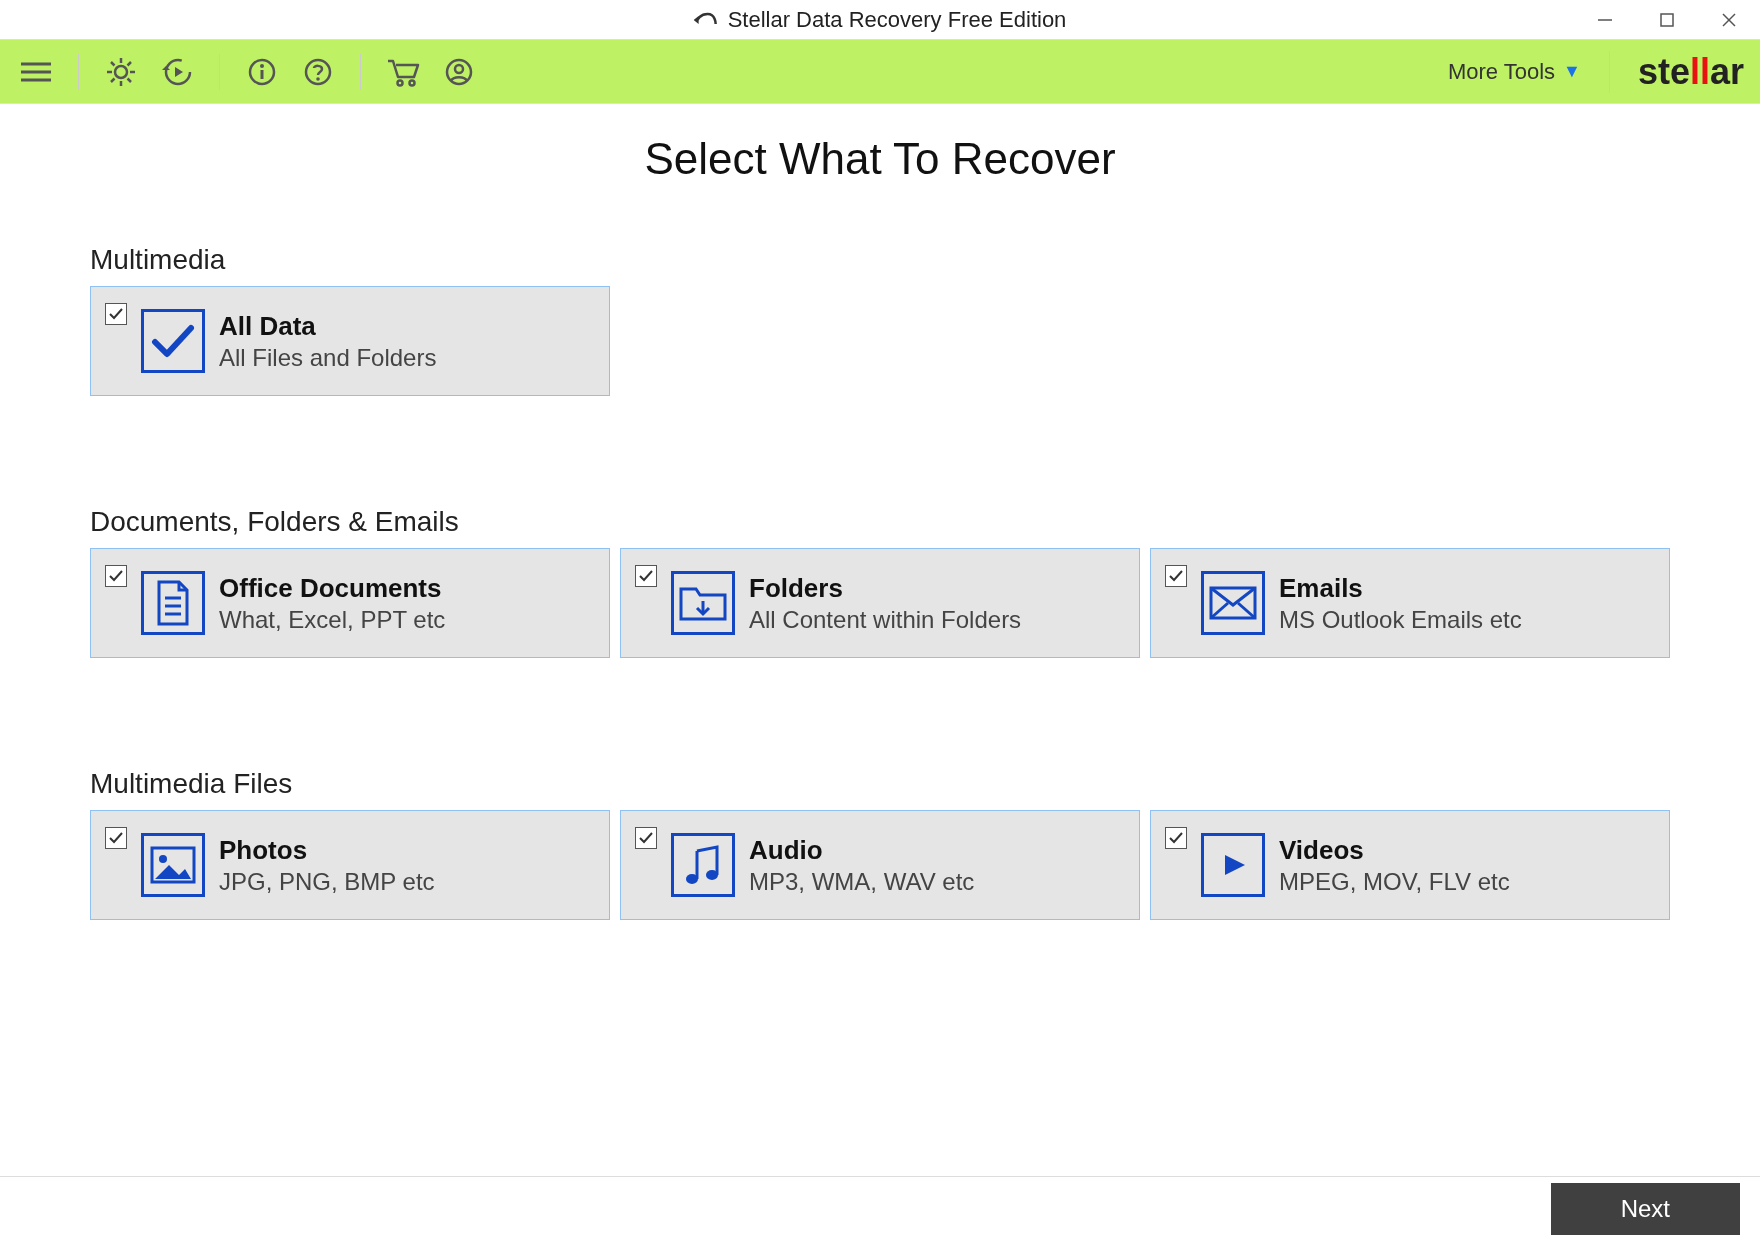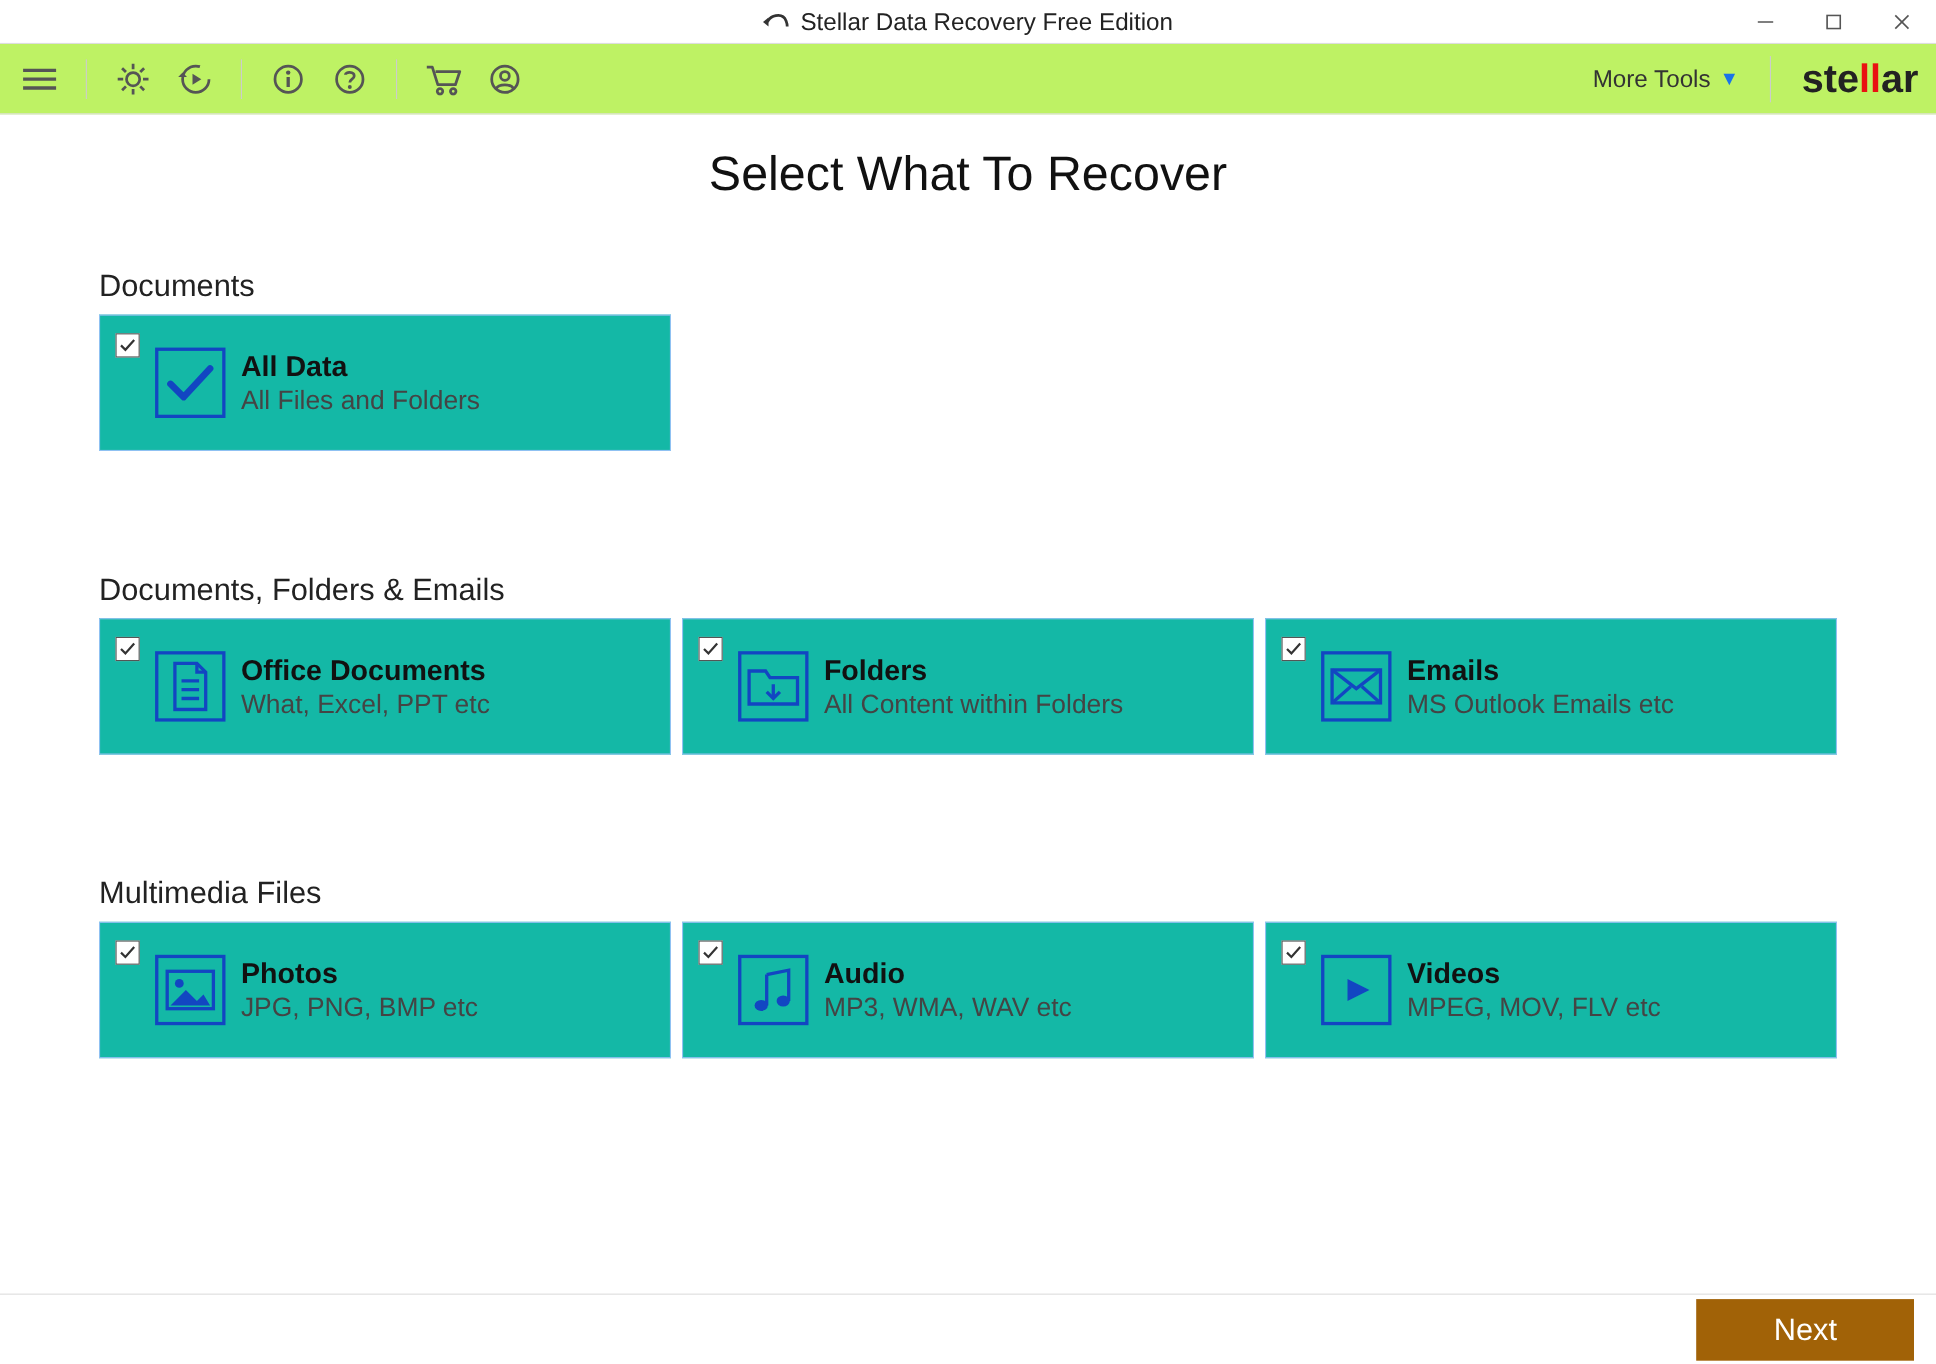--- a/index.html
+++ b/index.html
@@ -105,24 +105,24 @@
   .row1 {
     display: grid;
     grid-template-columns: 1fr 1fr 1fr;
     gap: 10px;
     margin-bottom: 110px;
   }
   .row1 .card { grid-column: span 1; }
   .row1 .filler { grid-column: span 2; }
 
   .card {
-    background: #14b8a6;
+    background: #e5e5e5;
     border: 1px solid #8fc1f2;
     padding: 12px 14px;
-    height: 124px;
+    height: 110px;
     display: flex;
     align-items: center;
     gap: 14px;
     cursor: pointer;
     position: relative;
   }
   .card .chk {
     width: 22px; height: 22px;
     border: 1px solid #555;
     background: #fff;
@@ -144,23 +144,23 @@
   
   .footer {
     height: 64px;
     border-top: 1px solid #ddd;
     display: flex;
     align-items: center;
     justify-content: flex-end;
     padding: 0 20px;
   }
   .next-btn {
-    background: #a16207;
+    background: #404040;
     color: #fff;
-    font-size: 28px;
+    font-size: 24px;
     padding: 12px 70px;
     cursor: pointer;
     border: none;
   }
 
   svg { display:block; }
 </style>
 </head>
 <body>
 
@@ -265,21 +265,21 @@
   <div class="brand">
     <span>ste</span>
       <span class="ll">ll</span>
       <span>ar</span>
   </div>
 </div>
 
 <div class="main">
   <div class="page-title">Select What To Recover</div>
 
-  <div class="section-label">Documents</div>
+  <div class="section-label">Multimedia</div>
   <div class="row1">
     <div class="card">
       <div class="chk">
         <svg width="16" height="14">
             <polyline points="2,7 6,11 14,2" fill="none" stroke="#333" stroke-width="2"></polyline>
           </svg>
       </div>
       <div class="icon-box">
         <svg width="44" height="34" viewBox="0 0 44 34">
             <polyline points="4,18 16,30 40,4" fill="none" stroke="#1246c2" stroke-width="6" stroke-linecap="round" stroke-linejoin="round"></polyline>

